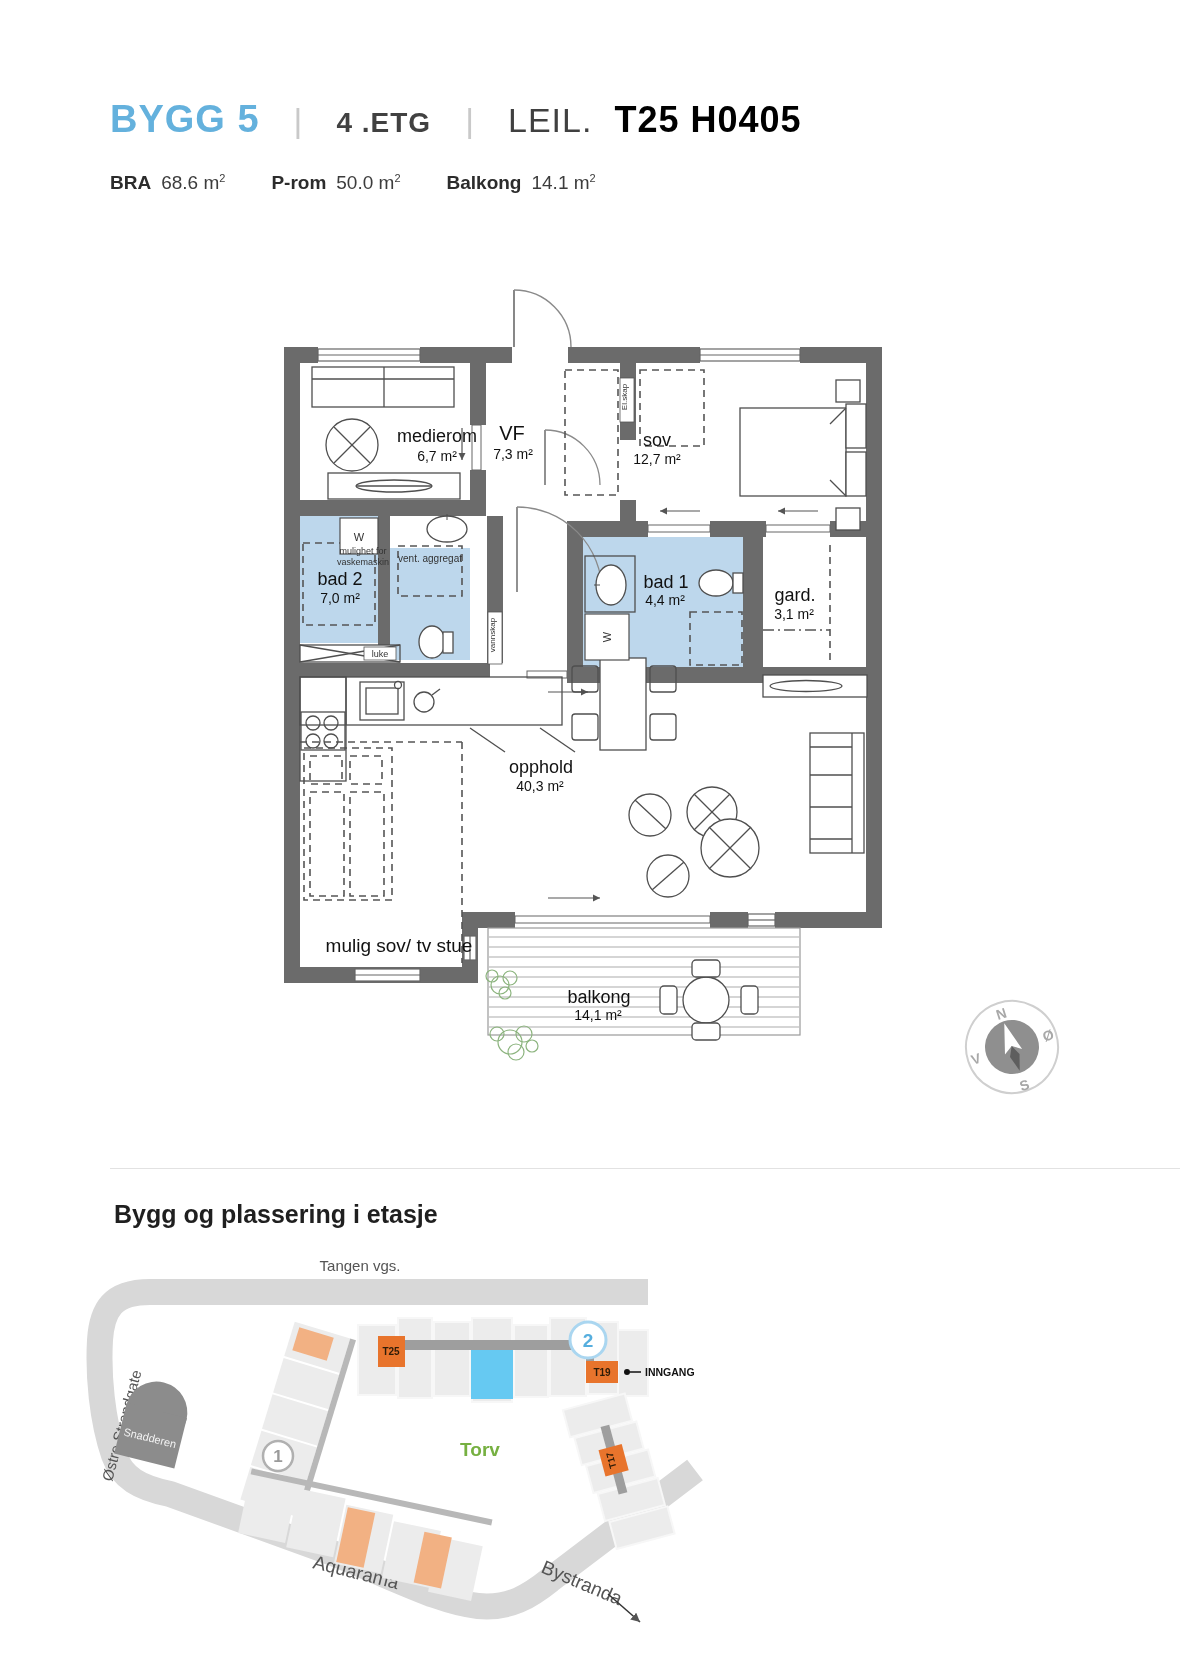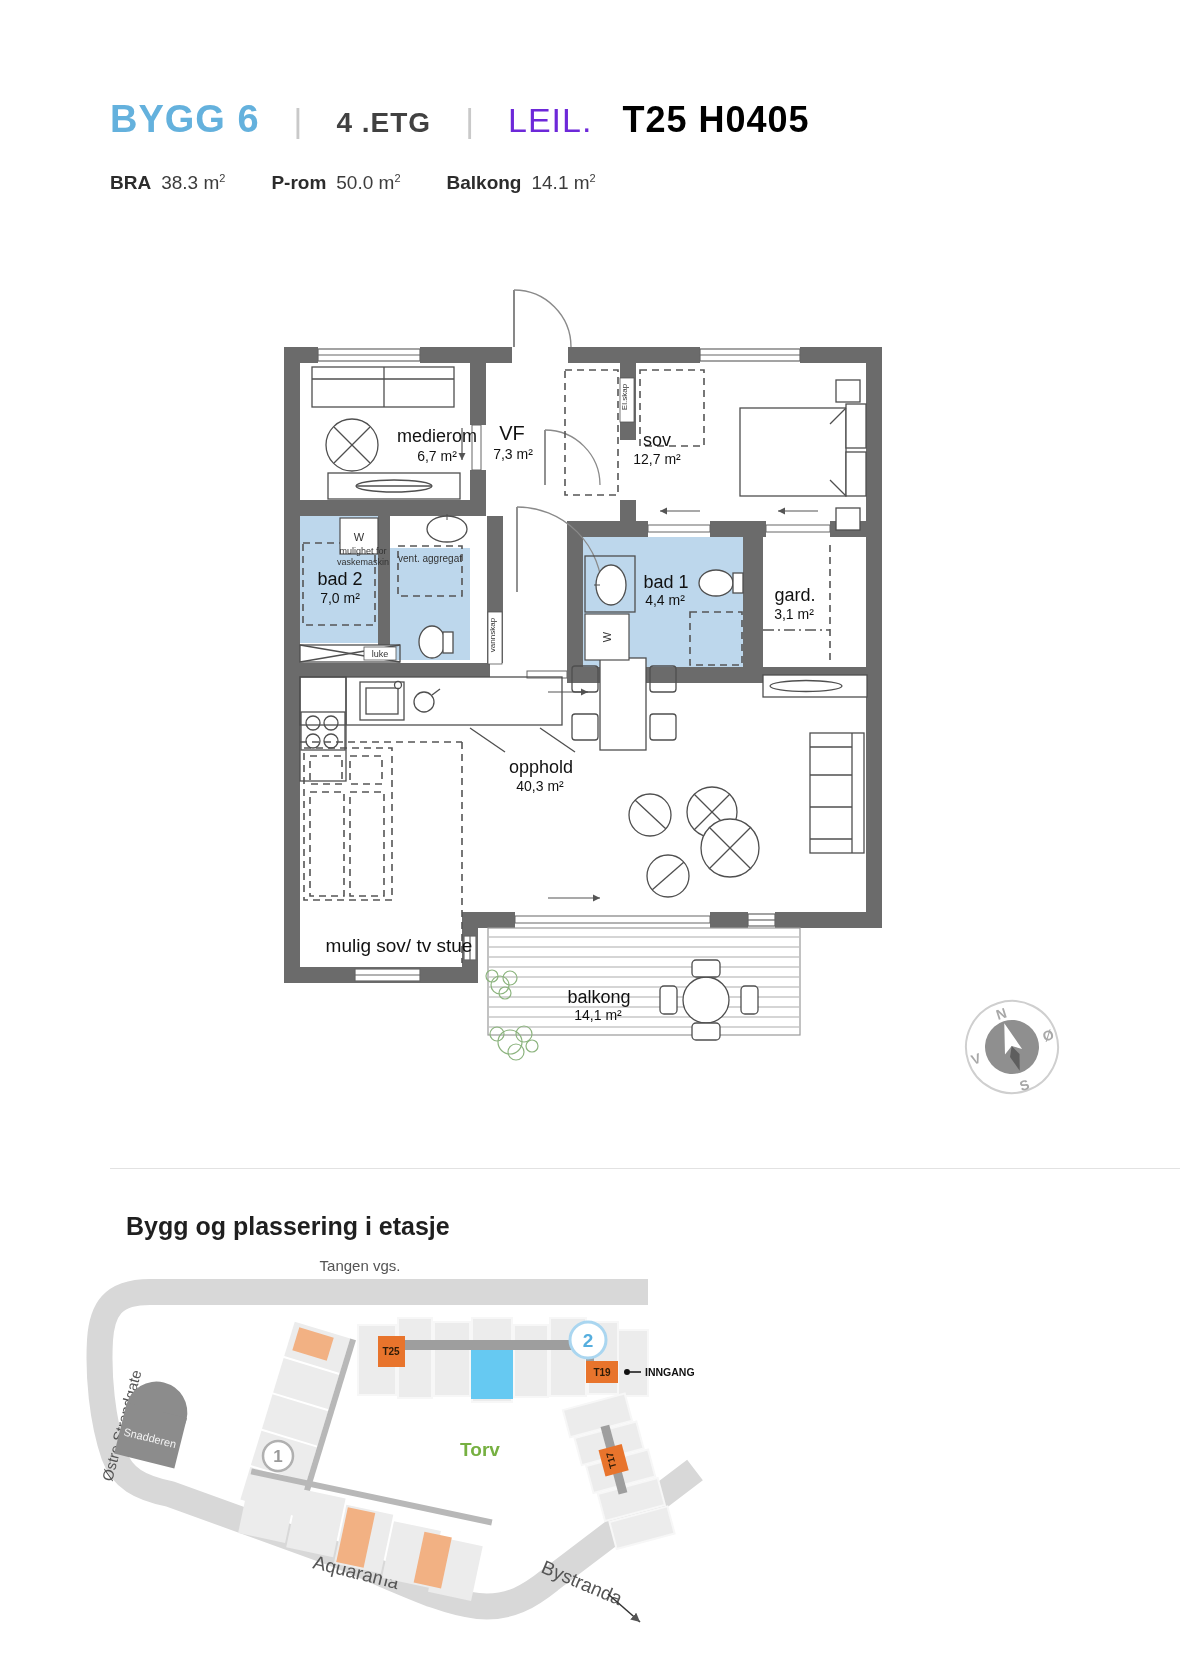--- a/index.html
+++ b/index.html
@@ -3,50 +3,50 @@
 <meta charset="utf-8">
 <style>
   html,body{margin:0;padding:0;background:#ffffff;}
   body{width:1180px;height:1669px;position:relative;font-family:"Liberation Sans",sans-serif;-webkit-font-smoothing:antialiased;}
   .page{position:absolute;inset:0;overflow:hidden;background:#fff;}
   
   .hdr{position:absolute;left:110px;top:98px;display:flex;align-items:baseline;white-space:nowrap;}
   .hdr .bldg{font-size:38px;font-weight:700;color:#64b1dd;letter-spacing:1px;}
   .hdr .sep{font-size:34px;font-weight:300;color:#c9c9c9;margin:0 34px;}
   .hdr .floor{font-size:28px;font-weight:600;color:#414141;letter-spacing:1px;}
-  .hdr .leil{font-size:34px;font-weight:400;color:#6d28d9;margin-right:30px;letter-spacing:1px;text-align:right;}
+  .hdr .leil{font-size:34px;font-weight:400;color:#404040;margin-right:22px;letter-spacing:1px;text-align:right;}
   .hdr .unit{font-size:36px;font-weight:700;color:#000000;letter-spacing:1px;}
   .metrics{position:absolute;left:110px;top:172px;display:flex;align-items:baseline;}
   .metric{margin-right:46px;font-size:19px;color:#2c2c2c;}
   .metric .ml{font-weight:700;margin-right:10px;text-align:right;}
   .metric .mv{font-weight:400;color:#3c3c3c;}
   .metric sup{font-size:11px;}
   
   .divider{position:absolute;left:110px;right:0;top:1168px;height:1px;background:#e2e2e2;}
-  .map-heading{position:absolute;left:110px;top:1196px;font-size:25px;font-weight:600;color:#1f1f1f;margin:16px;}
+  .map-heading{position:absolute;left:110px;top:1196px;font-size:25px;font-weight:600;color:#1f1f1f;margin:4px;}
   svg.canvas{position:absolute;left:0;top:0;width:1180px;height:1669px;}
   svg text{font-family:"Liberation Sans",sans-serif;}
 </style>
 </head>
 <body>
 
 <div class="page">
 
   <div class="hdr">
-    <span class="bldg">BYGG 6</span>
+    <span class="bldg">BYGG 5</span>
     <span class="sep">|</span>
     <span class="floor">4 .ETG</span>
     <span class="sep">|</span>
     <span class="leil">LEIL.</span>
     <span class="unit">T25 H0405</span>
   </div>
 
   <div class="metrics">
     <span class="metric">
-      <span class="ml">BRA</span><span class="mv"><span>38.3</span> <span>m</span><sup>2</sup></span>
+      <span class="ml">BRA</span><span class="mv"><span>68.6</span> <span>m</span><sup>2</sup></span>
     </span>
     <span class="metric">
       <span class="ml">P-rom</span><span class="mv"><span>50.0</span> <span>m</span><sup>2</sup></span>
     </span>
     <span class="metric">
       <span class="ml">Balkong</span><span class="mv"><span>14.1</span> <span>m</span><sup>2</sup></span>
     </span>
   </div>
 
   <svg class="canvas" viewBox="0 0 1180 1669">

